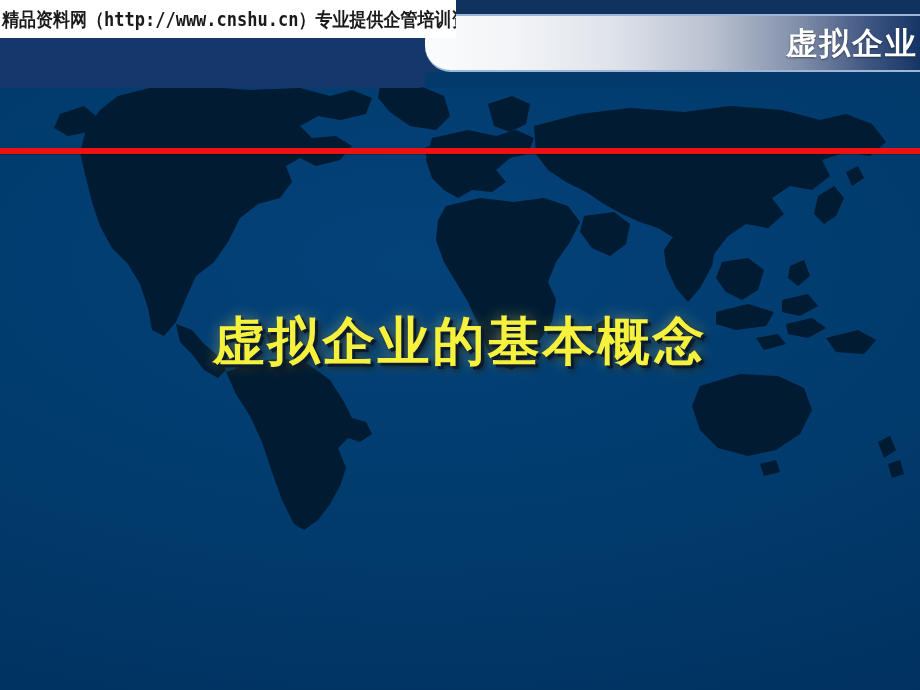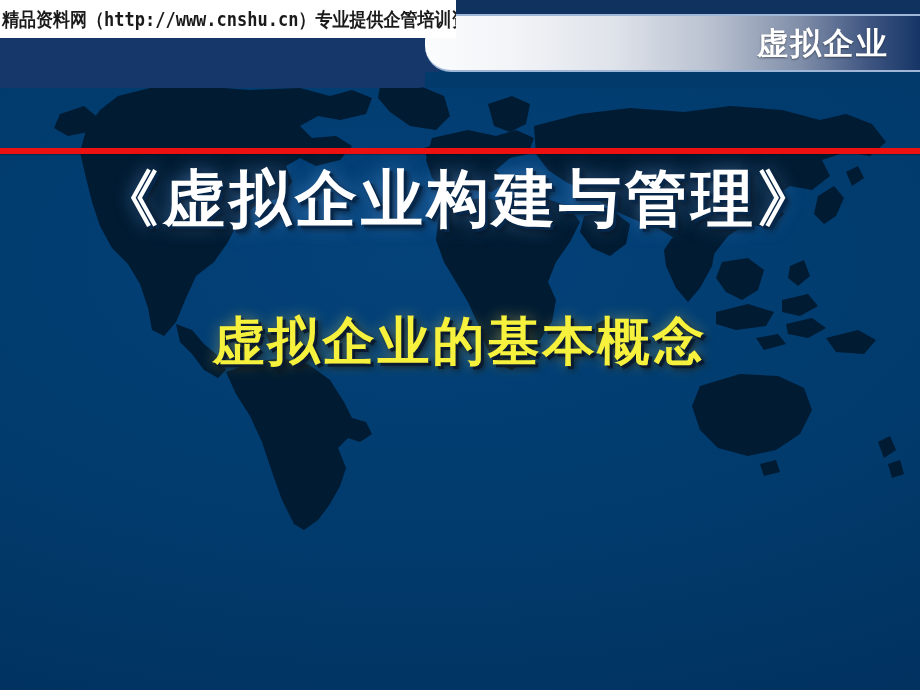--- a/index.html
+++ b/index.html
@@ -65,21 +65,21 @@
     display: flex;
     align-items: center;
     justify-content: flex-end;
   }
   #header-title {
     font-family: "DejaVu Serif", "Liberation Serif", serif;
     font-size: 31px;
     font-weight: 700;
     color: #ffffff;
     letter-spacing: 2px;
-    padding-right: 31px;
+    padding-right: 2px;
     line-height: 1;
     text-shadow: 0 1px 2px rgba(0,0,0,0.45);
   }
 
   
   #header-strip-top {
     position: absolute;
     left: 425px;
     top: 0;
     width: 495px;
@@ -269,17 +269,16 @@
   <div id="header-band">
     <span id="header-title">虚拟企业</span>
   </div>
 
   <div id="watermark">
     <span id="watermark-text">精品资料网（http://www.cnshu.cn）专业提供企管培训资料</span>
   </div>
 
   <div id="red-rule"></div>
 
-  <div id="main-title">《虚拟企业构建与管理》</div>
 
   <div id="sub-title">虚拟企业的基本概念</div>
 
 </div>
 
 </body></html>

